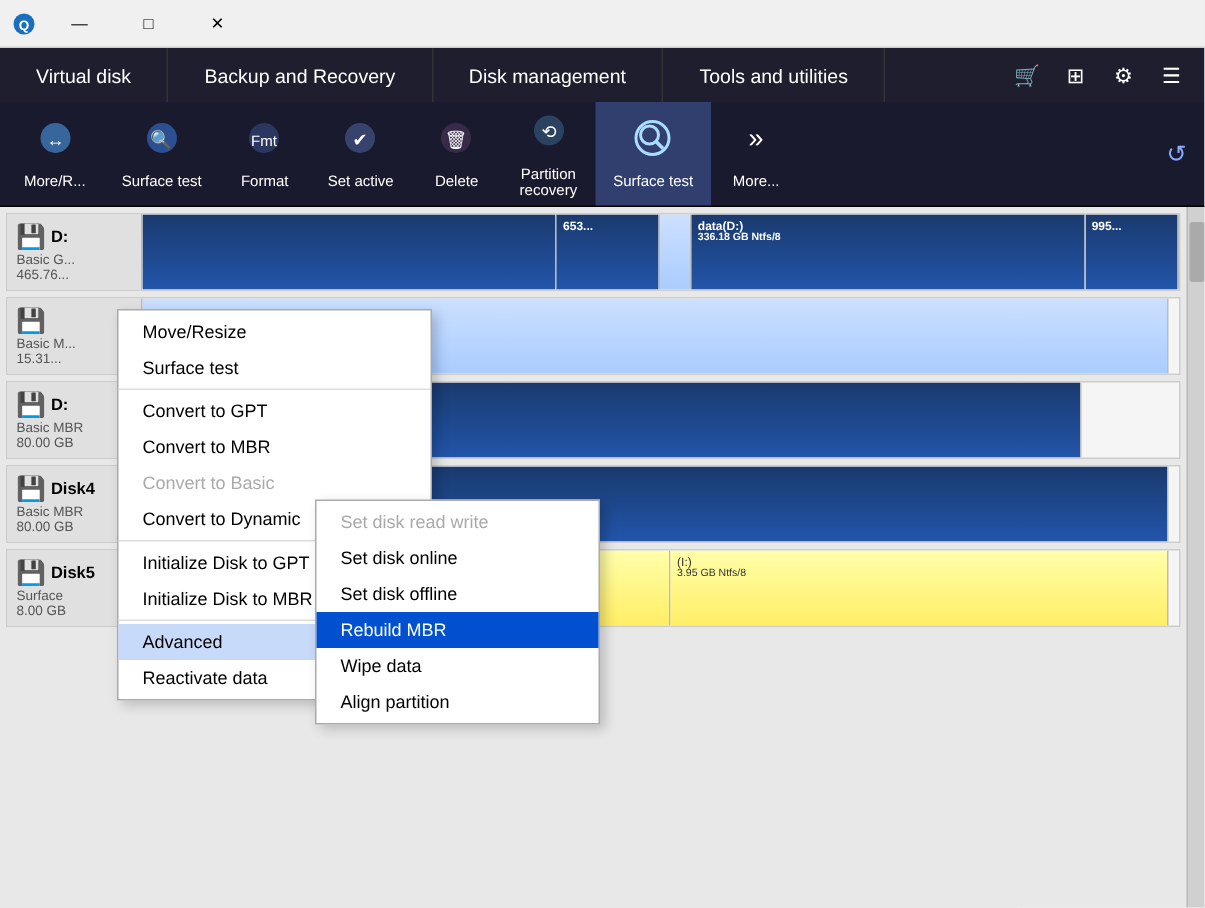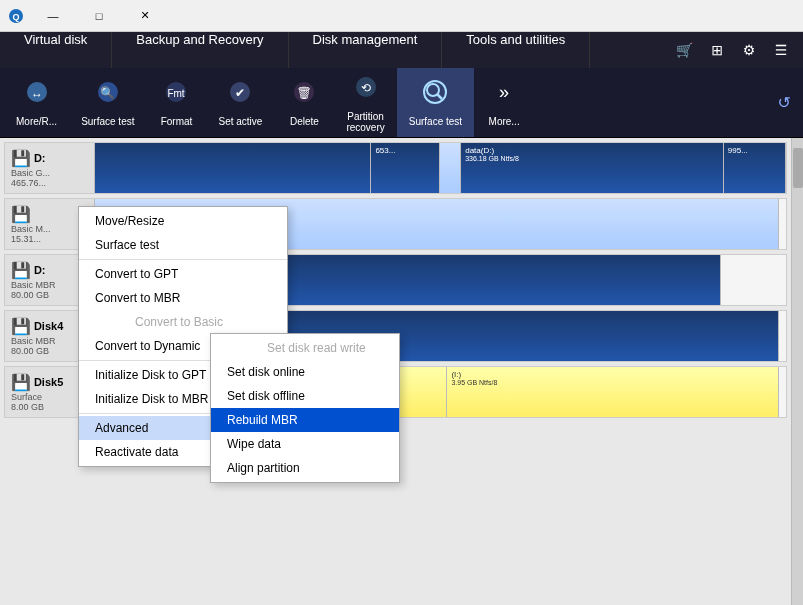--- a/index.html
+++ b/index.html
@@ -26,21 +26,21 @@
     }
 
     
     .menu-tabs {
       background: #1e1e2e;
       display: flex;
       height: 36px;
     }
     .menu-tab {
       padding: 0 24px;
-      display: flex; 
+      display: flex; align-items: center;
       color: white; font-size: 13px;
       cursor: pointer;
       border-right: 1px solid #333;
     }
     .menu-tab-icons { display: flex; gap: 4px; margin-left: auto; align-items: center; padding: 0 8px; }
     .menu-tab-icon-btn {
       width: 28px; height: 28px;
       display: flex; align-items: center; justify-content: center;
       color: white; cursor: pointer; border: none; background: transparent;
       font-size: 14px;
@@ -113,21 +113,21 @@
     .partition {
       height: 100%;
       display: flex; flex-direction: column;
       justify-content: flex-start;
       padding: 3px 4px;
       border-right: 1px solid #bbb;
       font-size: 9px;
       position: relative;
       overflow: hidden;
     }
-    .partition.blue-dark { background: linear-gradient(to bottom, #1a3a6e, #2255aa); color: white; }
+    .partition.blue-dark { background: linear-gradient(to bottom, #1a3a6e, #2255aa); color: white; font-weight: bold; }
     .partition.blue-light { background: linear-gradient(to bottom, #cce0ff, #aaccff); color: #333; }
     .partition.yellow { background: linear-gradient(to bottom, #ffffaa, #ffee66); color: #333; }
 
     .scrollbar-v {
       width: 12px;
       background: #d0d0d0;
       border-left: 1px solid #bbb;
       position: relative;
     }
     .scrollbar-thumb {
@@ -154,21 +154,21 @@
     }
     .ctx-item {
       padding: 5px 16px;
       cursor: pointer;
       font-size: 12px;
       display: flex;
       align-items: center;
       justify-content: space-between;
       white-space: nowrap;
     }
-    .ctx-item.disabled { color: #aaa; cursor: default; margin-left: 40px; }
+    .ctx-item.disabled { color: #aaa; cursor: default; }
     .ctx-item.highlighted { background: #0050d0; color: white; }
     .ctx-item.has-sub::after { content: '▶'; font-size: 9px; margin-left: 16px; }
     .ctx-divider { height: 1px; background: #ddd; margin: 2px 0; }
 
     
     .submenu {
       position: absolute;
       left: 210px;
       top: 195px;
       background: white;

